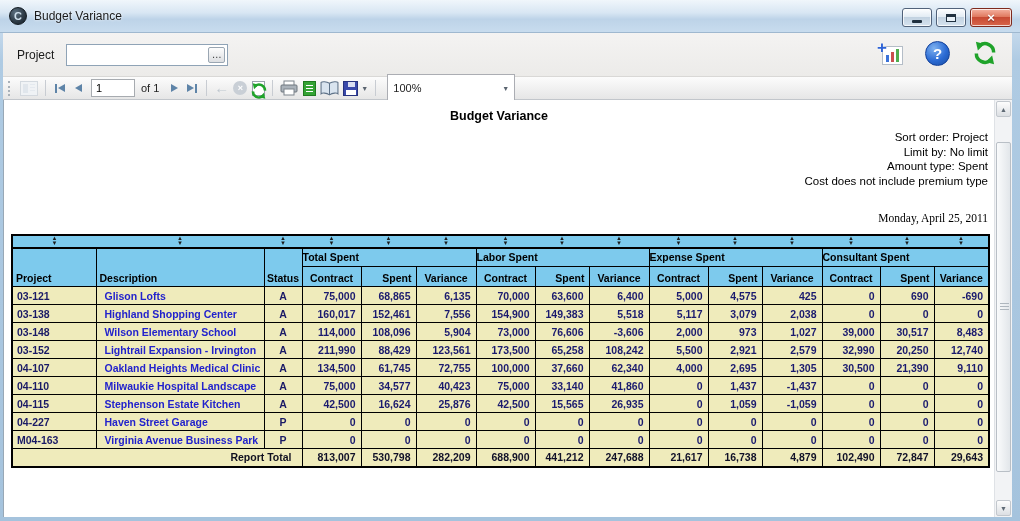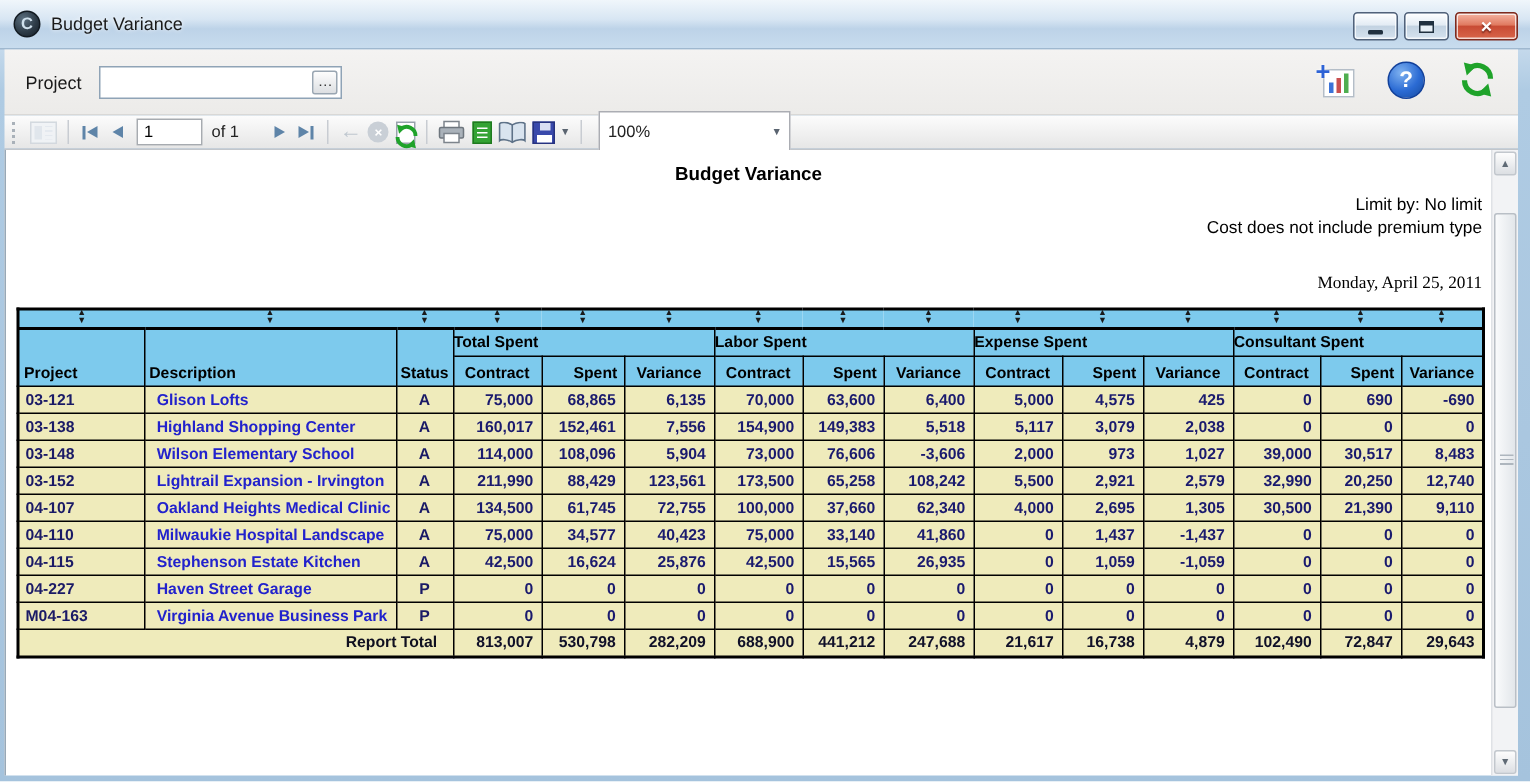--- a/index.html
+++ b/index.html
@@ -63,21 +63,21 @@
     display:flex; align-items:center; font-size:11px; color:#222; }
   .grip { width:5px; height:15px; border-left:2px dotted #A9B1B9; margin:0 5px 0 5px; }
   .tb-sep { width:1px; height:16px; background:#C8CCD2; margin:0 5px; }
   .tb-btn { height:20px; min-width:18px; display:flex; align-items:center; justify-content:center; gap:1px;
     padding:0 2px; cursor:pointer; }
   .tri-left  { width:0; height:0; border-top:4.5px solid transparent; border-bottom:4.5px solid transparent; border-right:7px solid #5E84A8; }
   .tri-right { width:0; height:0; border-top:4.5px solid transparent; border-bottom:4.5px solid transparent; border-left:7px solid #5E84A8; }
   .nav-bar { width:2px; height:9px; background:#5E84A8; }
   .page-input { width:44px; height:18px; border:1px solid #A7ABB0; font-size:11px; padding:0 4px;
     margin:0 6px 0 4px; font-family:"Liberation Sans", sans-serif; }
-  .of-label { margin-right:18px; }
+  .of-label { margin-right:6px; }
   .back-arrow-icon { color:#BFC7CF; font-size:15px; font-weight:bold; line-height:14px; }
   .stop-icon { width:14px; height:14px; border-radius:50%; background:#C9CFD6; color:#fff; font-size:9px;
     font-weight:bold; display:flex; align-items:center; justify-content:center; }
   .page-doc { position:relative; width:13px; height:15px; background:#fff; border:1px solid #98A2AC; }
   .page-doc svg { position:absolute; left:-3px; top:0px; }
   .layout-icon { width:13px; height:15px; background:#34A334; border:1px solid #1F7A1F; padding:3px 2px; }
   .layout-icon i { display:block; height:1px; background:#fff; margin-bottom:2px; }
   .floppy-wrap { display:flex; align-items:center; gap:3px; }
   .floppy { position:relative; width:15px; height:15px; background:#3949AB; border:1px solid #26327E; }
   .floppy .shutter { position:absolute; top:0; left:4px; width:7px; height:5px; background:#D9DEF2; }
@@ -257,21 +257,23 @@
       <span>100%</span>
       <span class="combo-arrow">▼</span>
     </div>
   </div>
 
   <div class="report-area">
     <div class="report-page">
       <div class="report-title">Budget Variance</div>
       <div class="report-info">
         <div id="info-lines">
+            <div>Sort order: Project</div>
             <div>Limit by: No limit</div>
+            <div>Amount type: Spent</div>
             <div>Cost does not include premium type</div>
           </div>
       </div>
       <div class="report-datepage">
         <div>Monday, April 25, 2011</div>
       </div>
 
       <table class="report-table">
         <colgroup id="table-cols">
             <col style="width: 84px;">

